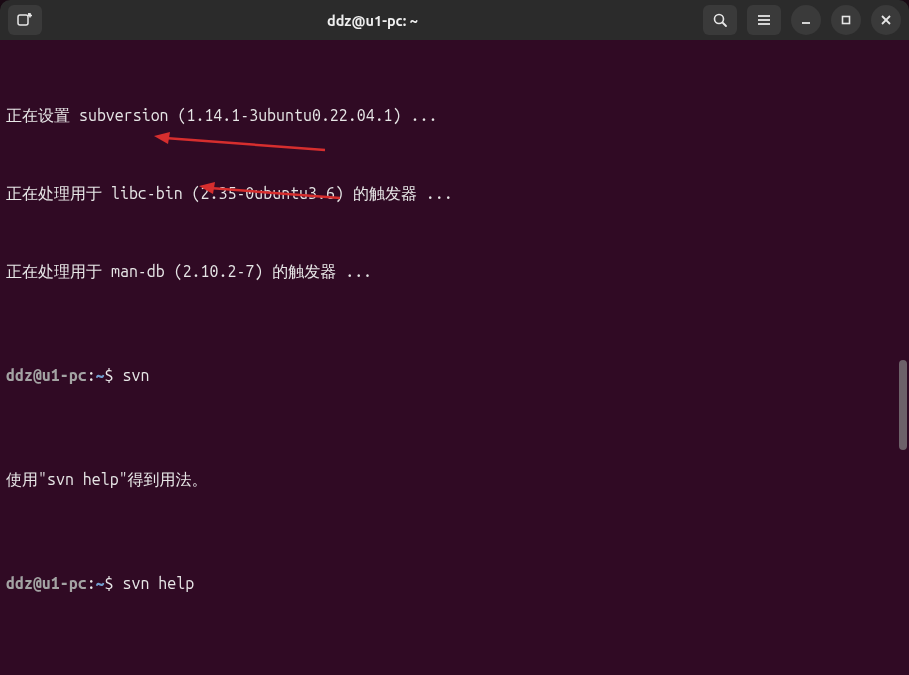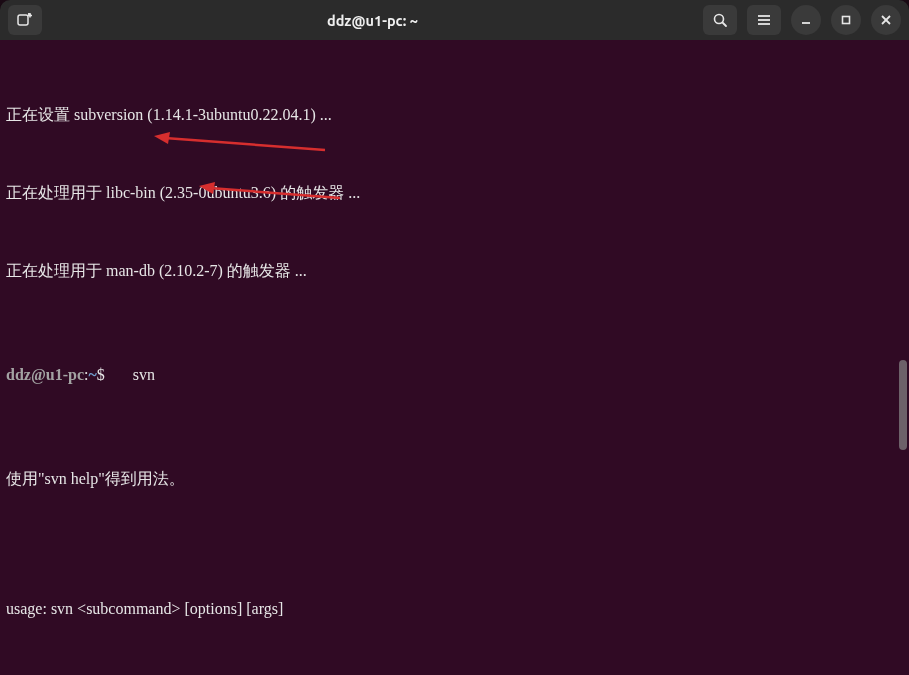--- a/index.html
+++ b/index.html
@@ -72,27 +72,26 @@
     flex: 1;
     background: #2c0a1f;
     background: #300a24;
     padding: 10px 6px 6px 6px;
     overflow: hidden;
     position: relative;
     font-size: 16px;
     line-height: 26px;
     color: #e6e6e6;
     white-space: pre;
-    font-family: Liberation Serif, serif;
   }
   .line { white-space: pre-wrap; font-family: inherit; }
   .prompt-user { color: #a3a3a3; font-weight: 700; }
   .prompt-sep  { color: #e6e6e6; }
   .prompt-path { color: #729fcf; font-weight: 700; }
-  .cmd { color: #e6e6e6; margin-left: 24px; }
+  .cmd { color: #e6e6e6; }
   .scrollbar {
     position: absolute;
     right: 2px;
     top: 320px;
     width: 8px;
     height: 90px;
     background: #6d6169;
     border-radius: 4px;
   }
   .arrow {
@@ -154,20 +153,21 @@
 
   <div class="terminal-body">
     <div class="line">正在设置 subversion (1.14.1-3ubuntu0.22.04.1) ...</div>
     <div class="line">正在处理用于 libc-bin (2.35-0ubuntu3.6) 的触发器 ...</div>
     <div class="line">正在处理用于 man-db (2.10.2-7) 的触发器 ...</div>
 
     <div class="line"><span class="prompt-user">ddz@u1-pc</span><span class="prompt-sep">:</span><span class="prompt-path">~</span><span class="prompt-sep">$ </span><span class="cmd">svn</span></div>
 
     <div class="line">使用"svn help"得到用法。</div>
 
+    <div class="line"><span class="prompt-user">ddz@u1-pc</span><span class="prompt-sep">:</span><span class="prompt-path">~</span><span class="prompt-sep">$ </span><span class="cmd">svn help</span></div>
 
     <div class="line">usage: svn &lt;subcommand&gt; [options] [args]</div>
     
     
     
     
     
     <div class="line"></div>
     
     

